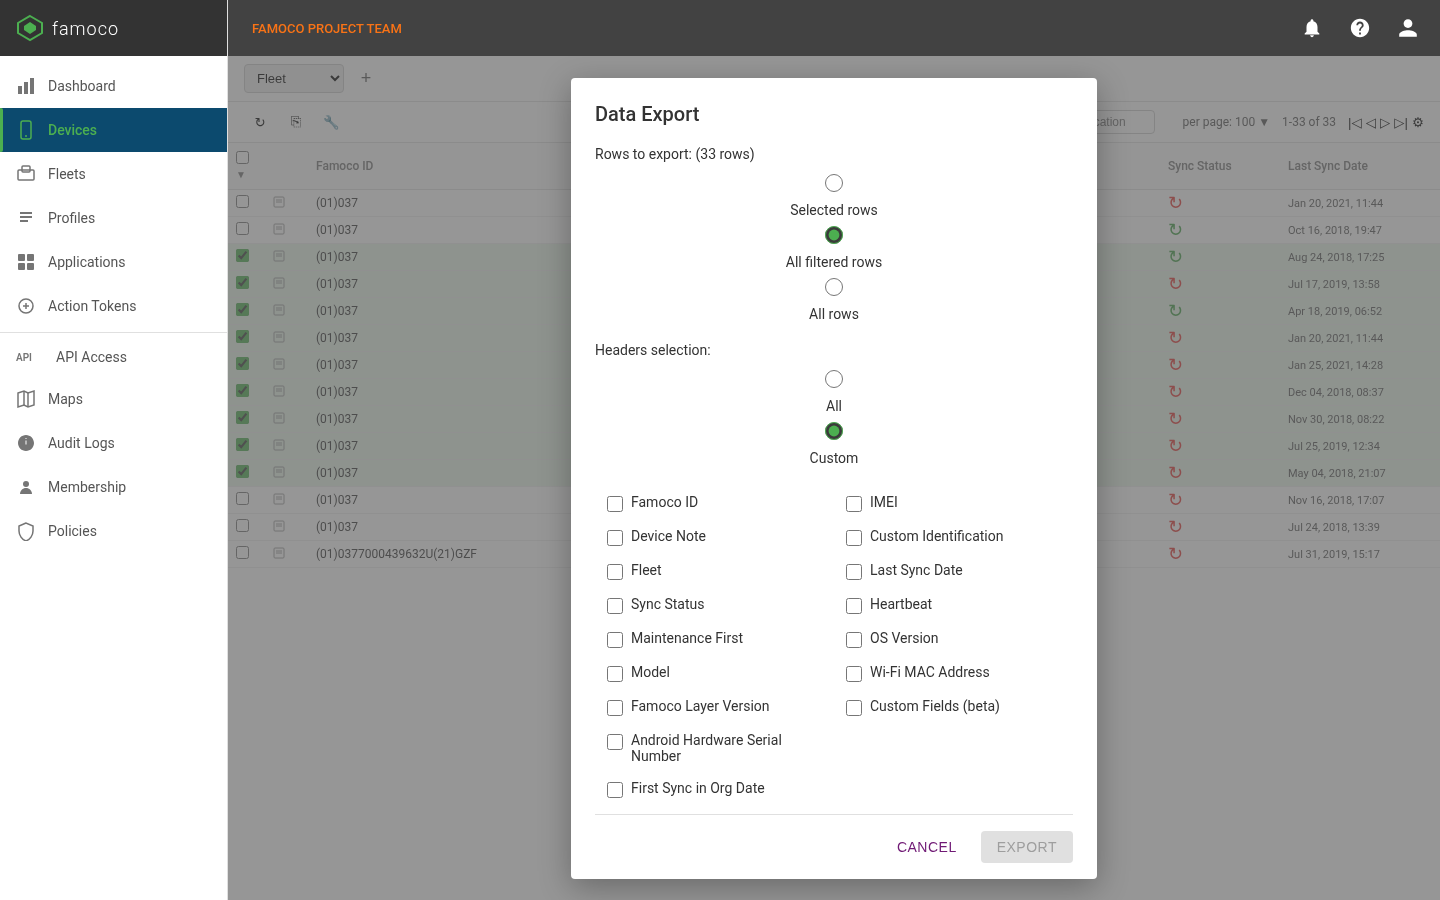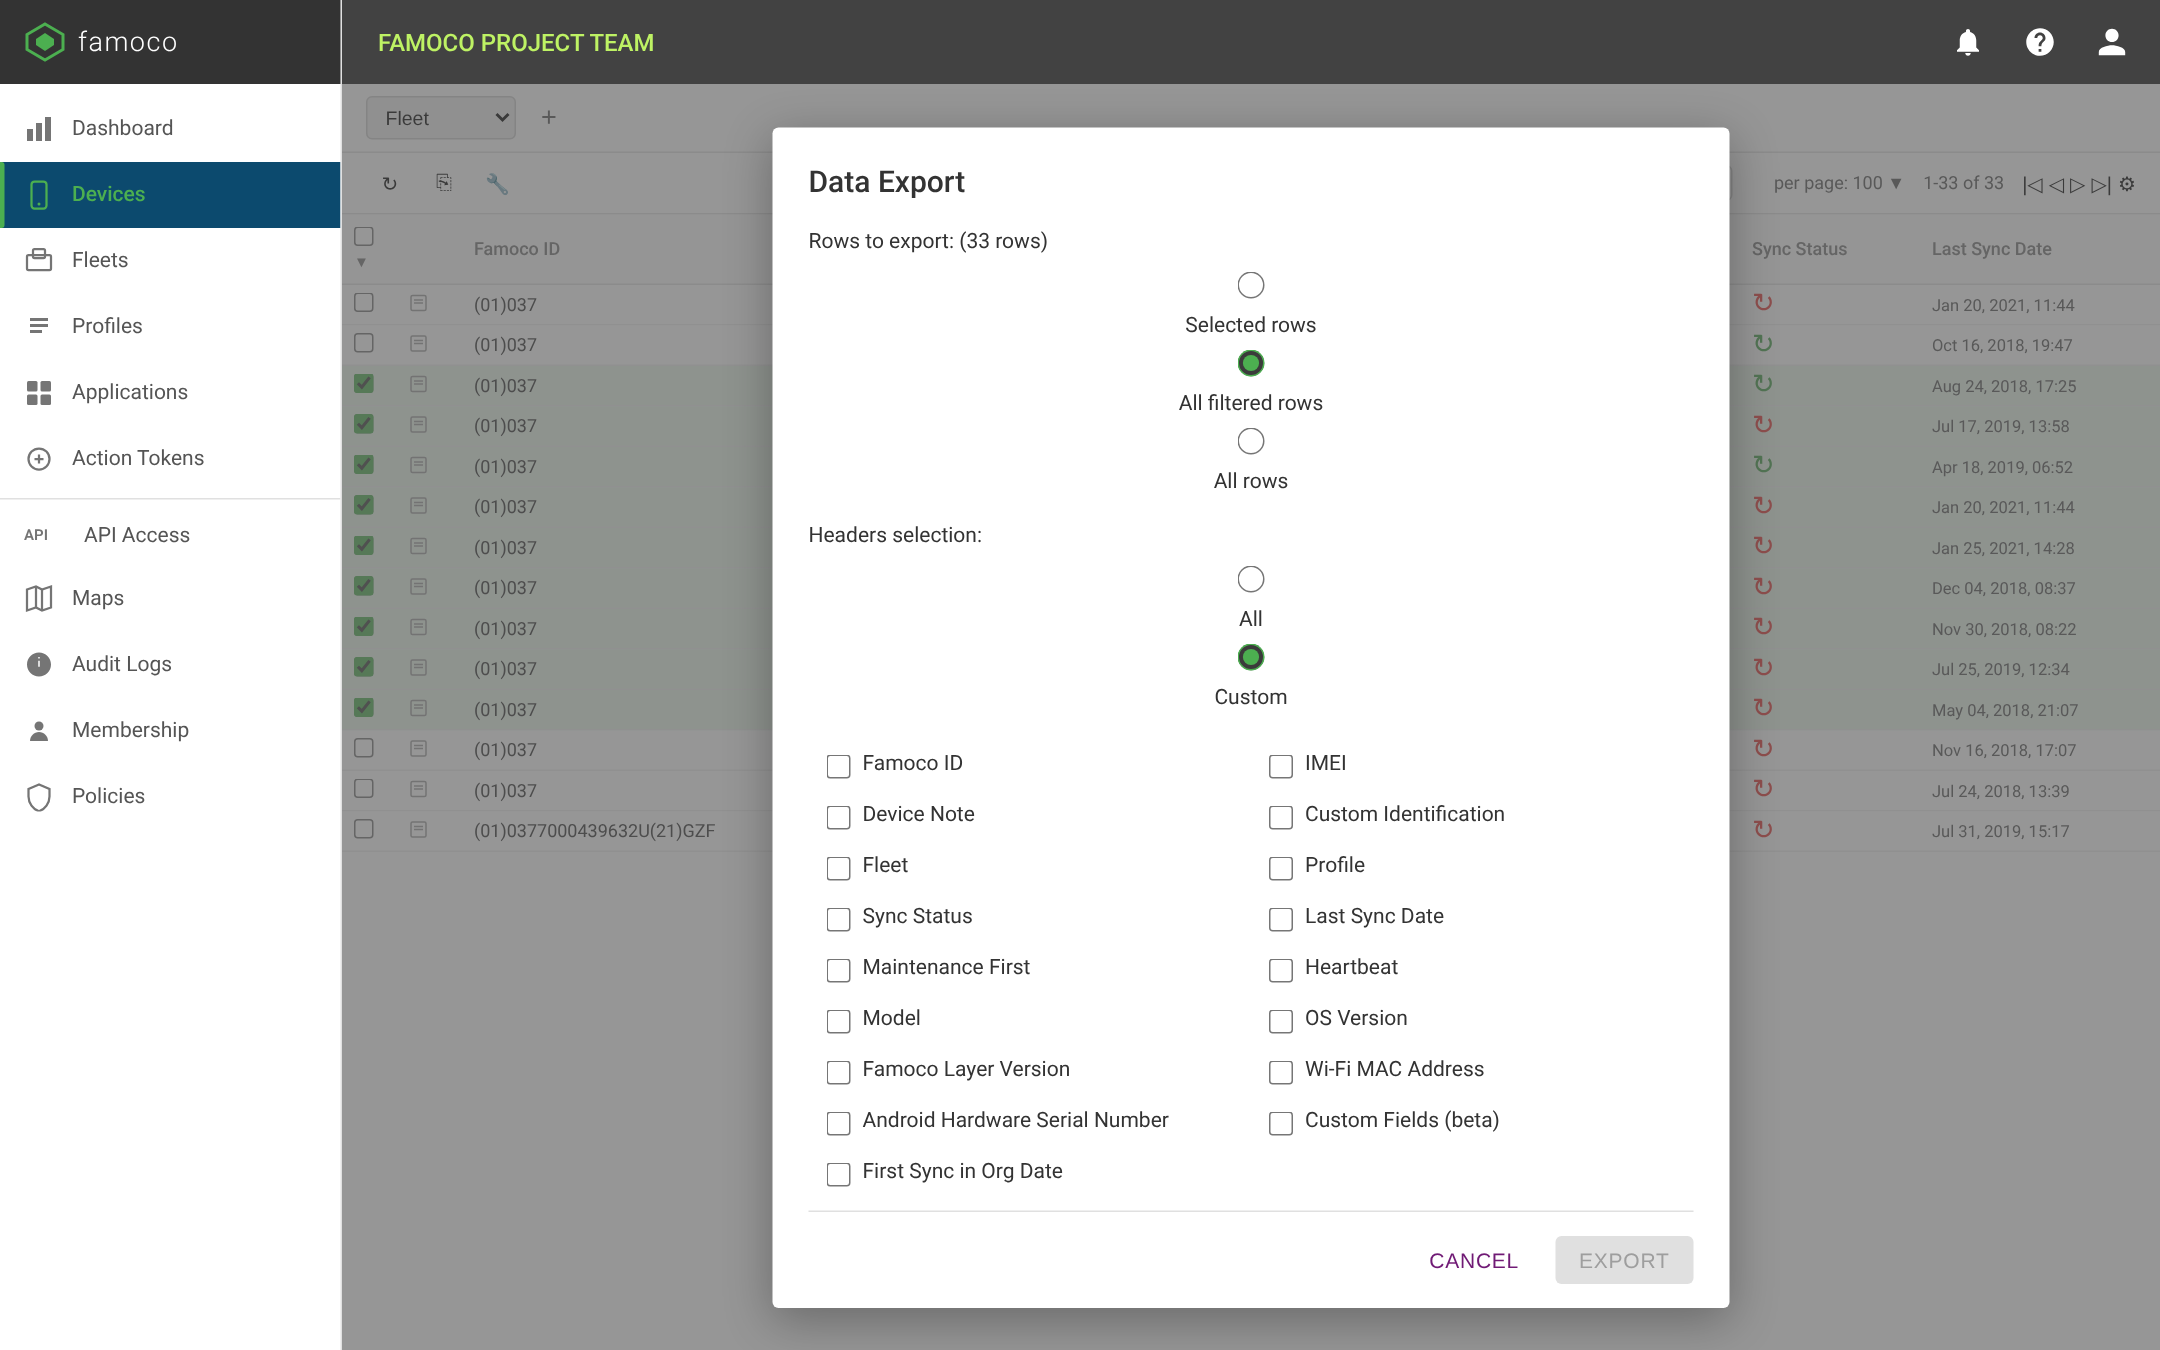--- a/index.html
+++ b/index.html
@@ -16,30 +16,30 @@
     .nav-item.active { color: #4caf50; background: #0c4a6e; }
     .nav-item.active::left-border { content: ''; position: absolute; left: 0; top: 0; bottom: 0; width: 3px; background: #4caf50; }
     .nav-item-icon { width: 20px; height: 20px; display: flex; align-items: center; justify-content: center; }
     .nav-item-label { font-size: 14px; }
     .nav-divider { height: 1px; background: #e0e0e0; margin: 4px 0; }
     .active-indicator { position: absolute; left: 0; top: 0; bottom: 0; width: 3px; background: #4caf50; border-radius: 0 2px 2px 0; }
 
     
     .main { flex: 1; display: flex; flex-direction: column; overflow: hidden; }
     .topbar { height: 56px; background: #424242; display: flex; align-items: center; justify-content: flex-end; padding: 0 16px; gap: 16px; }
-    .topbar-title { color: #bef264; font-size: 16px; font-weight: 500; margin-right: auto; margin-left: 8px; }
+    .topbar-title { color: #f97316; font-size: 13px; font-weight: 500; margin-right: auto; margin-left: 8px; }
     .topbar-icon { width: 32px; height: 32px; border-radius: 50%; display: flex; align-items: center; justify-content: center; color: #fff; cursor: pointer; }
 
     .content { flex: 1; overflow: hidden; position: relative; }
 
     
     .overlay { position: absolute; top: 0; left: 0; right: 0; bottom: 0; background: rgba(0,0,0,0.4); z-index: 100; display: flex; align-items: center; justify-content: center; }
 
     
-    .modal { background: #fff; border-radius: 4px; width: 638px; max-height: 820px; overflow-y: auto; box-shadow: 0 8px 32px rgba(0,0,0,0.3); padding: 24px 24px 0 24px; }
+    .modal { background: #fff; border-radius: 4px; width: 526px; max-height: 820px; overflow-y: auto; box-shadow: 0 8px 32px rgba(0,0,0,0.3); padding: 24px 24px 0 24px; }
     .modal-title { font-size: 20px; font-weight: 500; color: #333; margin-bottom: 20px; }
     .modal-section-label { font-size: 14px; color: #333; margin-bottom: 12px; }
     .radio-group { display: flex; flex-direction: column; gap: 8px; margin-bottom: 20px; }
     .radio-item { display: flex; align-items: center; gap: 10px; font-size: 14px; color: #333; cursor: pointer; flex-direction: column; }
     .radio-item input[type="radio"] { accent-color: #4caf50; width: 18px; height: 18px; cursor: pointer; }
     .headers-label { font-size: 14px; color: #333; margin-bottom: 12px; }
     .checkbox-grid { display: grid; grid-template-columns: 1fr 1fr; gap: 0; margin-top: 8px; }
     .checkbox-item { display: flex; align-items: flex-start; gap: 8px; font-size: 14px; color: #333; padding: 8px 0 8px 12px; cursor: pointer; }
     .checkbox-item input[type="checkbox"] { accent-color: #4caf50; width: 16px; height: 16px; margin-top: 2px; cursor: pointer; flex-shrink: 0; }
     .modal-footer { display: flex; justify-content: flex-end; gap: 8px; padding: 16px 0; border-top: 1px solid #e0e0e0; margin-top: 8px; }
@@ -526,24 +526,20 @@
             <label class="checkbox-item">
               <input type="checkbox" style="">
               <span>IMEI</span>
             </label>
             <label class="checkbox-item">
               <input type="checkbox" style="">
               <span>Custom Identification</span>
             </label>
             <label class="checkbox-item">
               <input type="checkbox" style="">
-              <span>Profile</span>
-            </label>
-            <label class="checkbox-item">
-              <input type="checkbox" style="">
               <span>Last Sync Date</span>
             </label>
             <label class="checkbox-item">
               <input type="checkbox" style="">
               <span>Heartbeat</span>
             </label>
             <label class="checkbox-item">
               <input type="checkbox" style="">
               <span>OS Version</span>
             </label>

